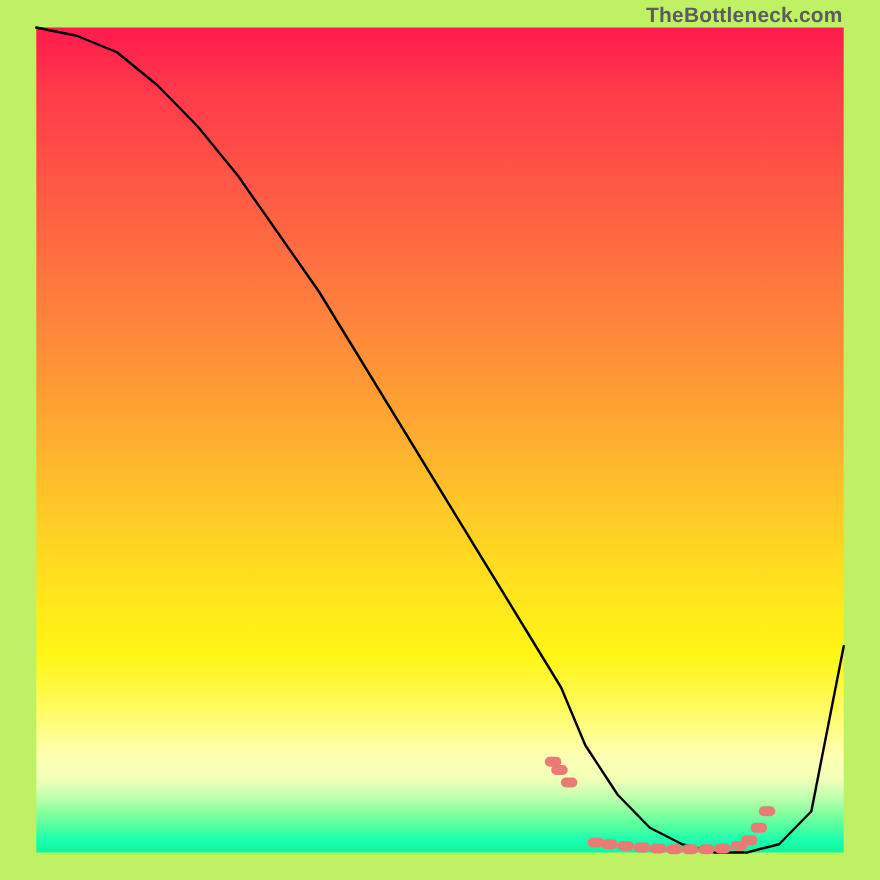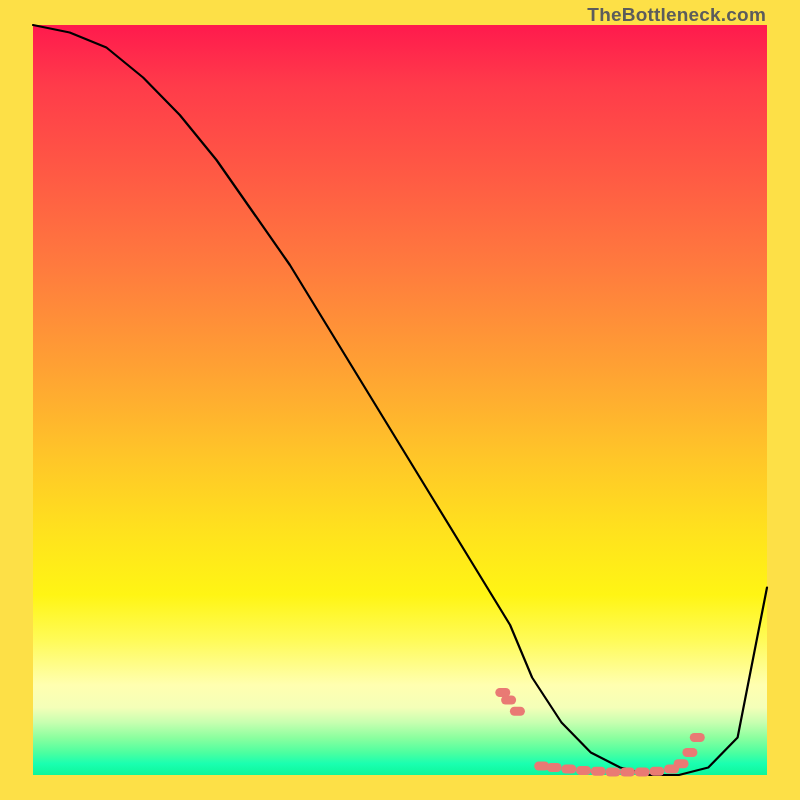--- a/index.html
+++ b/index.html
@@ -7,21 +7,21 @@
     padding: 0;
     width: 800px;
     height: 800px;
     background: #000;
     overflow: hidden;
   }
   .stage {
     position: relative;
     width: 800px;
     height: 800px;
-    background: #fde047;
+    background: #bef264;
   }
   .plot-area {
     position: absolute;
     
     left: 33px;
     top: 25px;
     width: 734px;
     height: 750px;
   }
   .gradient-main {

